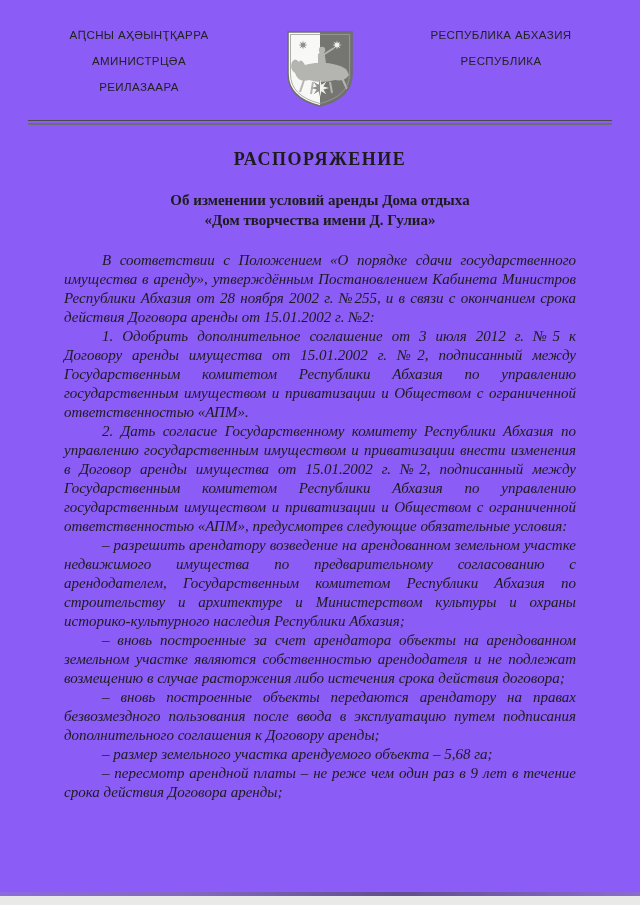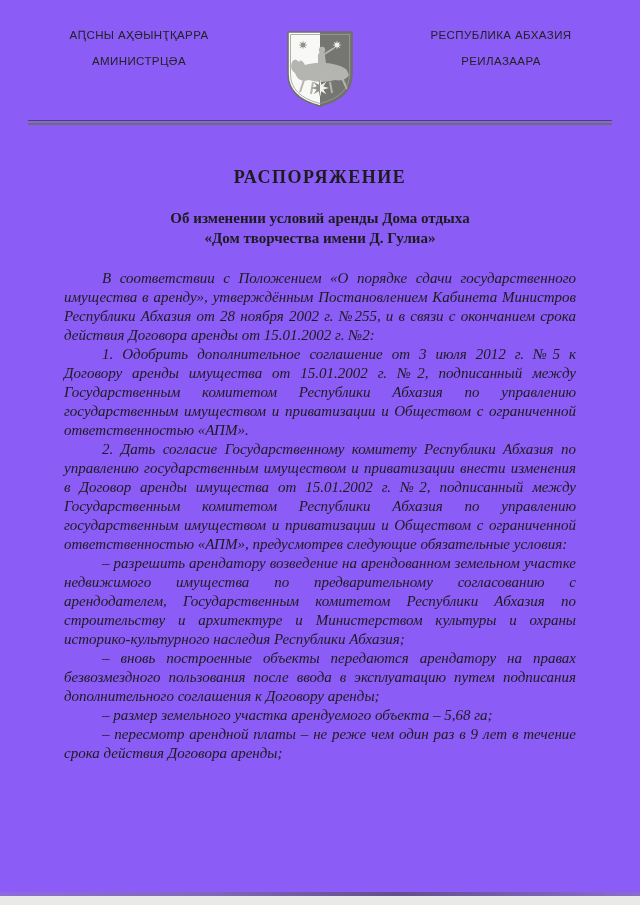--- a/index.html
+++ b/index.html
@@ -34,21 +34,21 @@
     margin-top: 1px;
   }
   .rule {
     margin: 11px 28px 0 28px;
     height: 2px;
     border-top: 1px solid #4a4a4a;
     border-bottom: 2px solid #6e6e6e;
   }
   
   .doc-title {
-    margin-top: 42px;
+    margin-top: 24px;
     text-align: center;
     font-family: "Liberation Serif", serif;
     font-weight: bold;
     font-size: 18px;
     letter-spacing: 1.5px;
   }
   .doc-subtitle {
     margin-top: 20px;
     text-align: center;
     font-family: "Liberation Serif", serif;
@@ -84,20 +84,21 @@
 </style>
 </head>
 <body>
 
 <div class="page">
 
   <div class="header">
     <div class="header-col">
       <div class="hline">АԤСНЫ АҲӘЫНҬҚАРРА</div>
       <div class="hline">АМИНИСТРЦӘА</div>
+      <div class="hline">РЕИЛАЗААРА</div>
     </div>
 
     <div class="emblem-wrap">
       <svg width="74" height="80" viewBox="0 0 72 80" aria-hidden="true">
         <defs>
           <clipPath id="shieldClip">
             <path d="M4,3 L68,3 L68,45 Q68,69 36,77 Q4,69 4,45 Z"></path>
           </clipPath>
           <clipPath id="leftHalf">
               <rect x="4" y="3" width="32" height="74"></rect>
@@ -131,36 +132,37 @@
             <path transform="translate(36,59) scale(9)" fill="#f2f2ee" d="M0,-1 L0.153,-0.369 L0.707,-0.707 L0.369,-0.153 L1,0 L0.369,0.153 L0.707,0.707 L0.153,0.369 L0,1 L-0.153,0.369 L-0.707,0.707 L-0.369,0.153 L-1,0 L-0.369,-0.153 L-0.707,-0.707 L-0.153,-0.369 Z"></path>
           </g>
         </g>
         <path d="M4,3 L68,3 L68,45 Q68,69 36,77 Q4,69 4,45 Z" fill="none" stroke="#6f6f6c" stroke-width="1.6"></path>
         <path d="M6.5,5.5 L65.5,5.5 L65.5,45 Q65.5,67 36,74.5 Q6.5,67 6.5,45 Z" fill="none" stroke="#9a9a97" stroke-width="0.8"></path>
       </svg>
     </div>
 
     <div class="header-col">
       <div class="hline">РЕСПУБЛИКА АБХАЗИЯ</div>
-      <div class="hline">РЕИЛАЗААРА</div>
+      <div class="hline">РЕСПУБЛИКА</div>
     </div>
   </div>
 
   <div class="rule"></div>
 
   <div class="doc-title">РАСПОРЯЖЕНИЕ</div>
   <div class="doc-subtitle">
     <div>Об изменении условий аренды Дома отдыха</div>
     <div>«Дом творчества имени Д. Гулиа»</div>
   </div>
 
   <div class="body-text">
     <p>В соответствии с Положением «О порядке сдачи государственного имущества в аренду», утверждённым Постановлением Кабинета Министров Республики Абхазия от 28 ноября 2002 г. №255, и в связи с окончанием срока действия Договора аренды  от 15.01.2002 г. №2:</p>
     <p class="after-gap">1. Одобрить дополнительное соглашение от 3 июля 2012 г. №5 к Договору аренды имущества  от 15.01.2002 г. №2, подписанный между Государственным комитетом Республики Абхазия по управлению государственным имуществом и приватизации и Обществом с ограниченной ответственностью «АПМ».</p>
     <p>2. Дать согласие Государственному комитету Республики Абхазия по управлению государственным имуществом и приватизации внести изменения в Договор аренды имущества  от 15.01.2002 г. №2, подписанный между Государственным комитетом Республики Абхазия по управлению государственным имуществом и приватизации и Обществом с ограниченной ответственностью «АПМ», предусмотрев следующие обязательные условия:</p>
     <p>– разрешить арендатору возведение на арендованном земельном участке недвижимого имущества по предварительному согласованию с арендодателем, Государственным комитетом Республики Абхазия по строительству и архитектуре и Министерством культуры и охраны историко-культурного наследия Республики Абхазия;</p>
+    <p>– вновь построенные за счет арендатора объекты на арендованном земельном участке являются собственностью арендодателя и не подлежат возмещению в случае расторжения либо истечения срока действия договора;</p>
     <p>– вновь построенные объекты передаются арендатору на правах безвозмездного пользования после ввода в эксплуатацию путем подписания дополнительного соглашения к Договору аренды;</p>
     <p>– размер земельного участка арендуемого объекта – 5,68 га;</p>
     <p>– пересмотр арендной платы – не реже чем один раз в 9 лет в течение срока действия Договора аренды;</p>
   </div>
 
   <div class="bottom-edge"></div>
 </div>
 
 </body></html>

